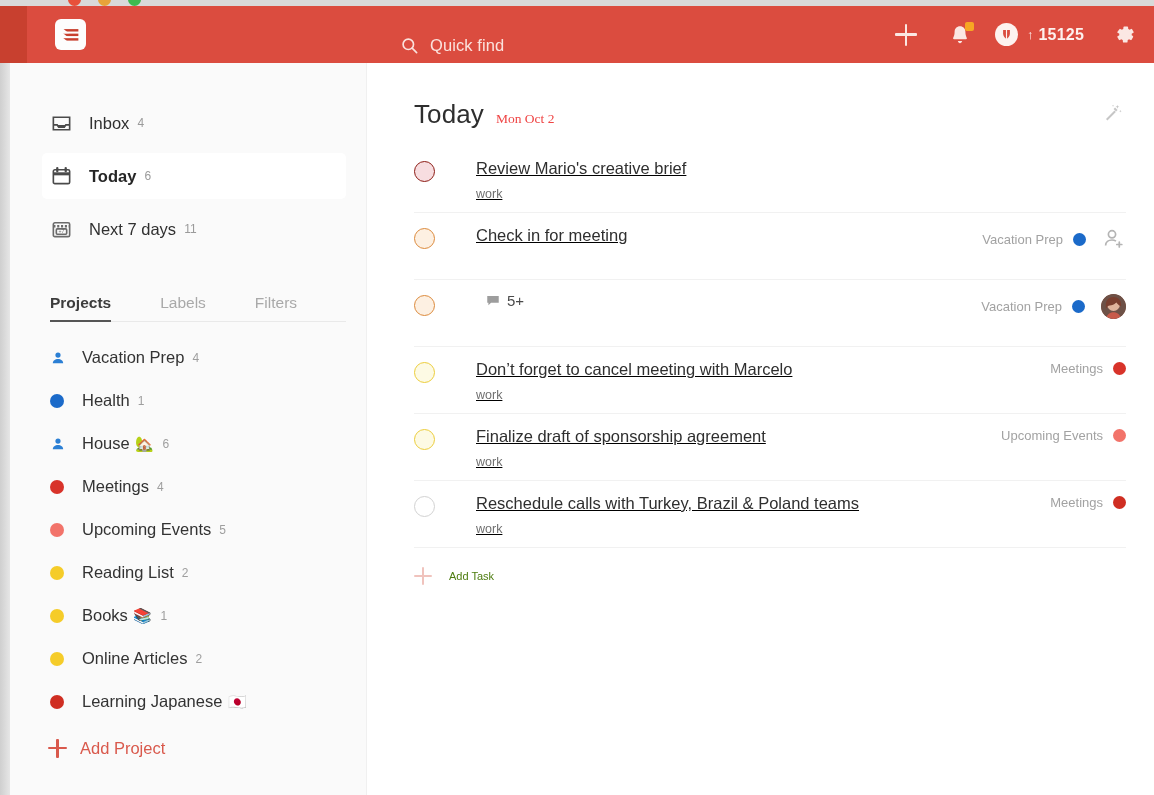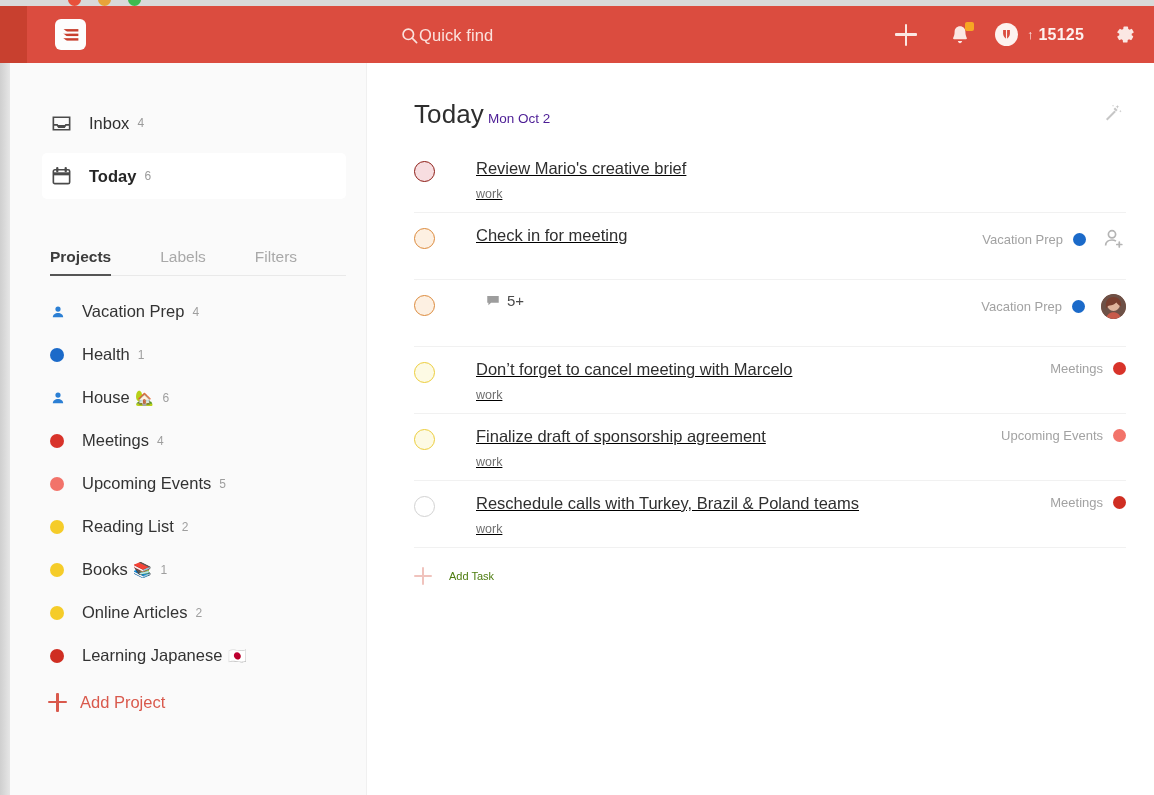--- a/index.html
+++ b/index.html
@@ -32,22 +32,22 @@
     background: #c8402f;
   }
   .logo-box {
     position: absolute; left: 28px; top: 13px;
     width: 31px; height: 31px; border-radius: 6px; background: #fdfdfd;
     display: flex; align-items: center; justify-content: center;
   }
   .logo-svg { width: 21px; height: 21px; display: block; }
 
   .quickfind {
-    position: absolute; left: 373px; top: 14px;
-    display: flex; align-items: center; 
+    position: absolute; left: 373px; top: 24px;
+    display: flex; align-items: center; gap: 11px;
     height: 30px; cursor: pointer;
   }
   .qf-icon { width: 19px; height: 19px; display: block; }
   .qf-text { color: #fbe2dd; font-size: 16.5px; letter-spacing: .1px; }
 
   .hdr-right {
     position: absolute; right: 0px; top: 0; height: 57px;
     display: flex; align-items: center;
   }
   .hdr-btn {
@@ -148,21 +148,21 @@
   
   .main {
     position: absolute; left: 367px; top: 63px; width: 787px; height: 732px;
     background: #ffffff;
   }
   .page-head {
     position: relative; padding: 36px 0 0 47px;
     display: flex; align-items: baseline;
   }
   .page-title { font-size: 26px; color: #2e2e2e; font-weight: 400; letter-spacing: .1px; }
-  .page-date { font-size: 13.5px; color: #4c1d95; margin-left: 4px; }
+  .page-date { font-size: 13.5px; color: #ef4444; margin-left: 12px; font-family: Liberation Serif, serif; }
   .wand-btn {
     position: absolute; right: 27px; top: 34px;
     width: 30px; height: 30px; cursor: pointer;
     display: flex; align-items: center; justify-content: center;
   }
 
   
   .task-list { margin-top: 16px; padding-left: 47px; padding-right: 28px; }
   .task {
     position: relative; display: flex; align-items: flex-start;
@@ -310,20 +310,32 @@
             <path d="M3.5 9.2h17" stroke-width="3.2"></path>
             <path d="M7.6 3.2v3.2M16.4 3.2v3.2" stroke-linecap="round" stroke-width="2.4"></path>
           </svg>
         </span>
         <span class="nav-label">Today</span>
         <span class="nav-count">6</span>
       </div>
 
       <div class="nav-gap"></div>
 
+      <div class="nav-item">
+        <span class="nav-icon">
+          <svg viewBox="0 0 24 24" width="23" height="23" fill="none" stroke="#6a6a6a" stroke-width="1.7">
+            <rect x="3.5" y="5" width="17" height="14.5" rx="1.6"></rect>
+            <path d="M3.5 8.6h17" stroke-dasharray="2.2 1.8" stroke-width="2.4"></path>
+            <rect x="6.6" y="11.4" width="10.8" height="5.6" rx="1"></rect>
+            <text x="12" y="15.9" font-size="5.4" fill="#6a6a6a" stroke="none" text-anchor="middle" font-family="Liberation Sans, sans-serif">+7</text>
+          </svg>
+        </span>
+        <span class="nav-label">Next 7 days</span>
+        <span class="nav-count">11</span>
+      </div>
     </div>
 
     <div class="tabs">
       <span class="tab active">Projects</span>
       <span class="tab">Labels</span>
       <span class="tab">Filters</span>
     </div>
 
     <div class="projects" id="projects-list">
         <div class="proj-item">

